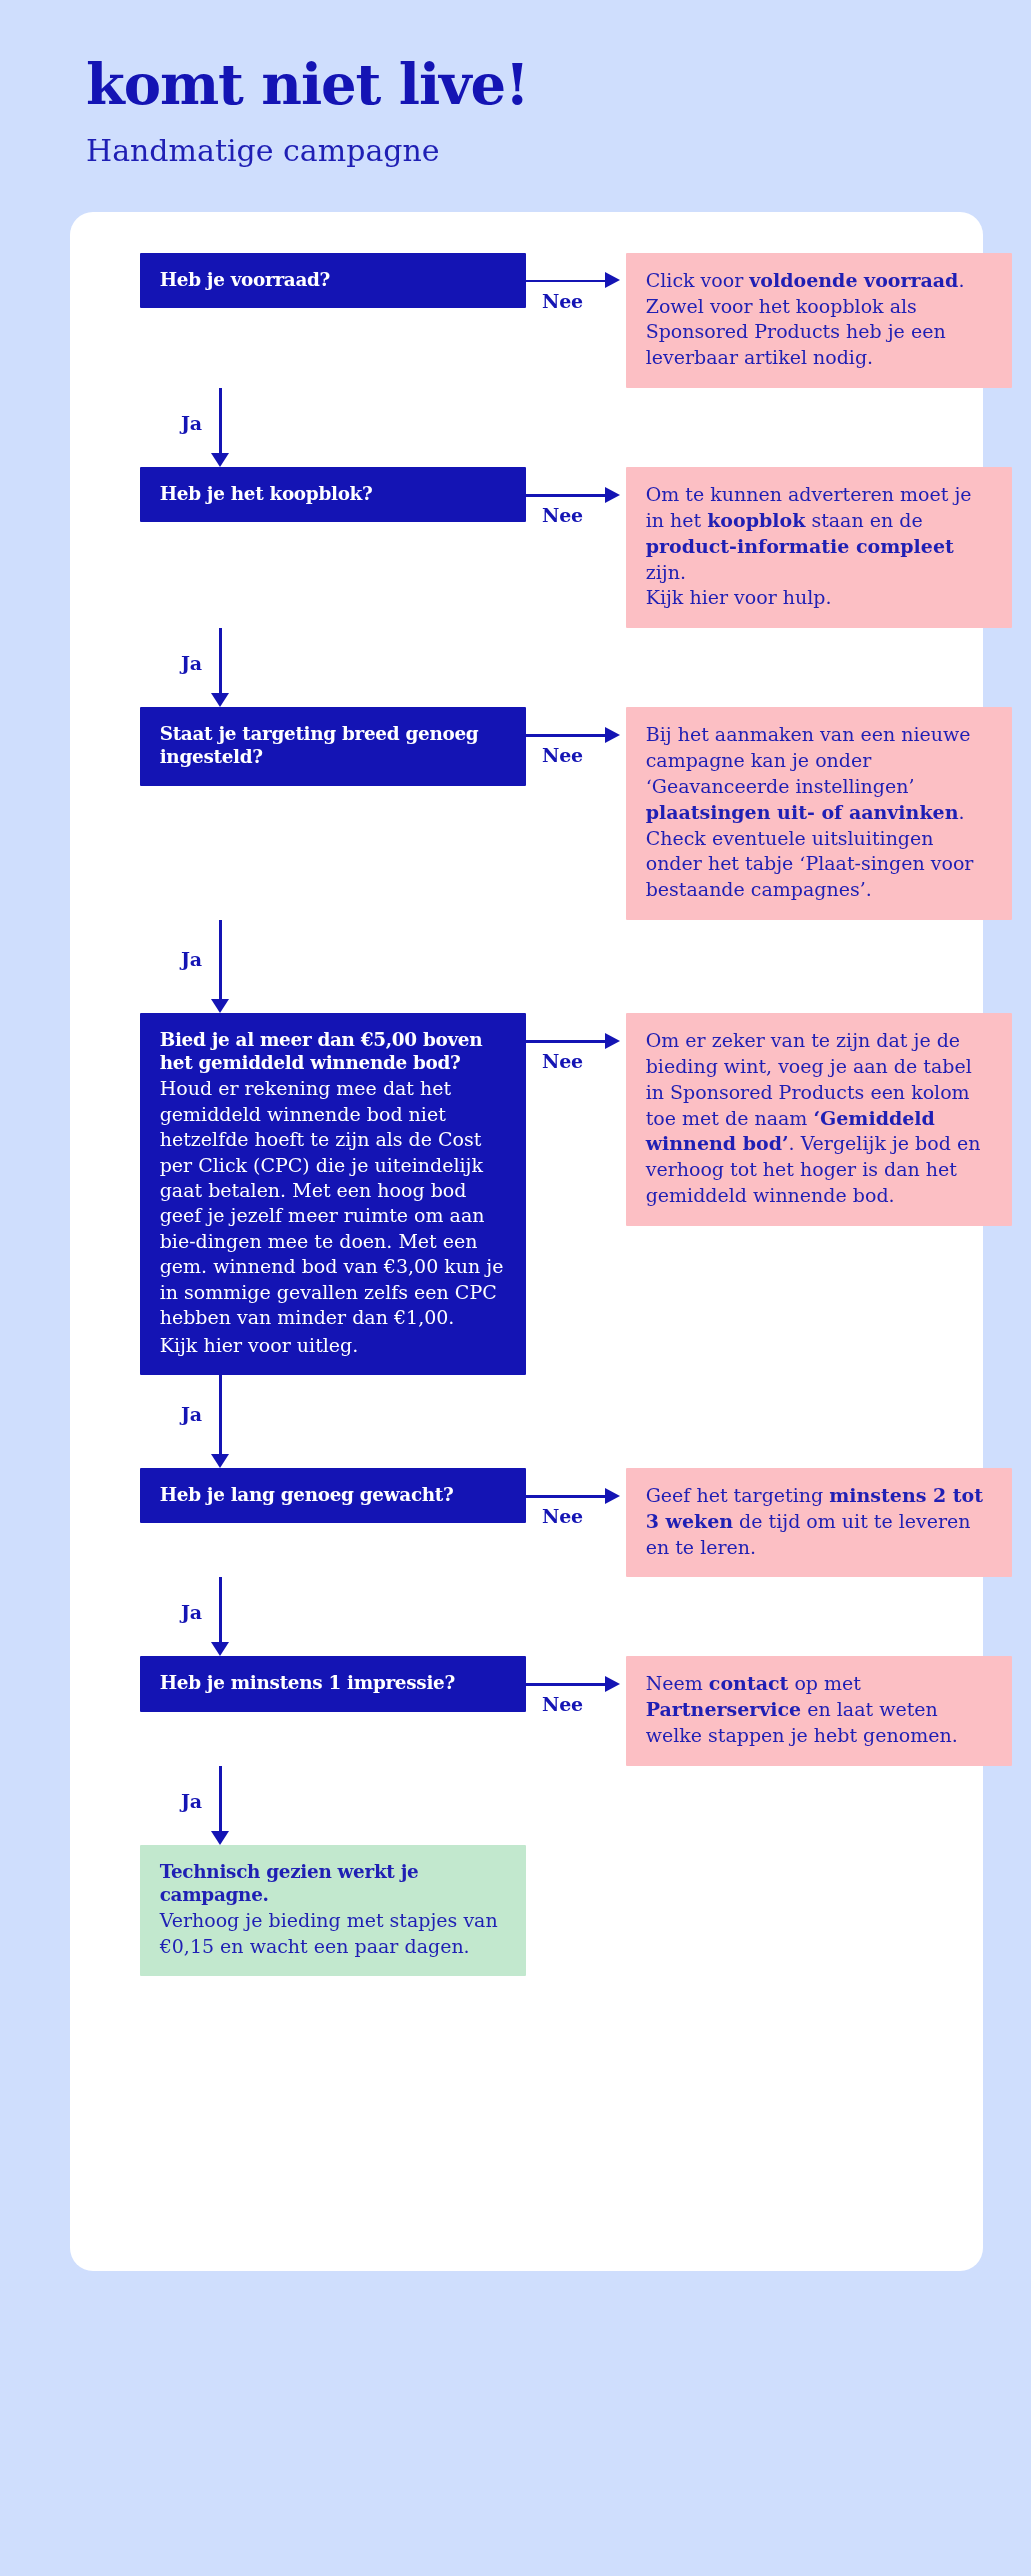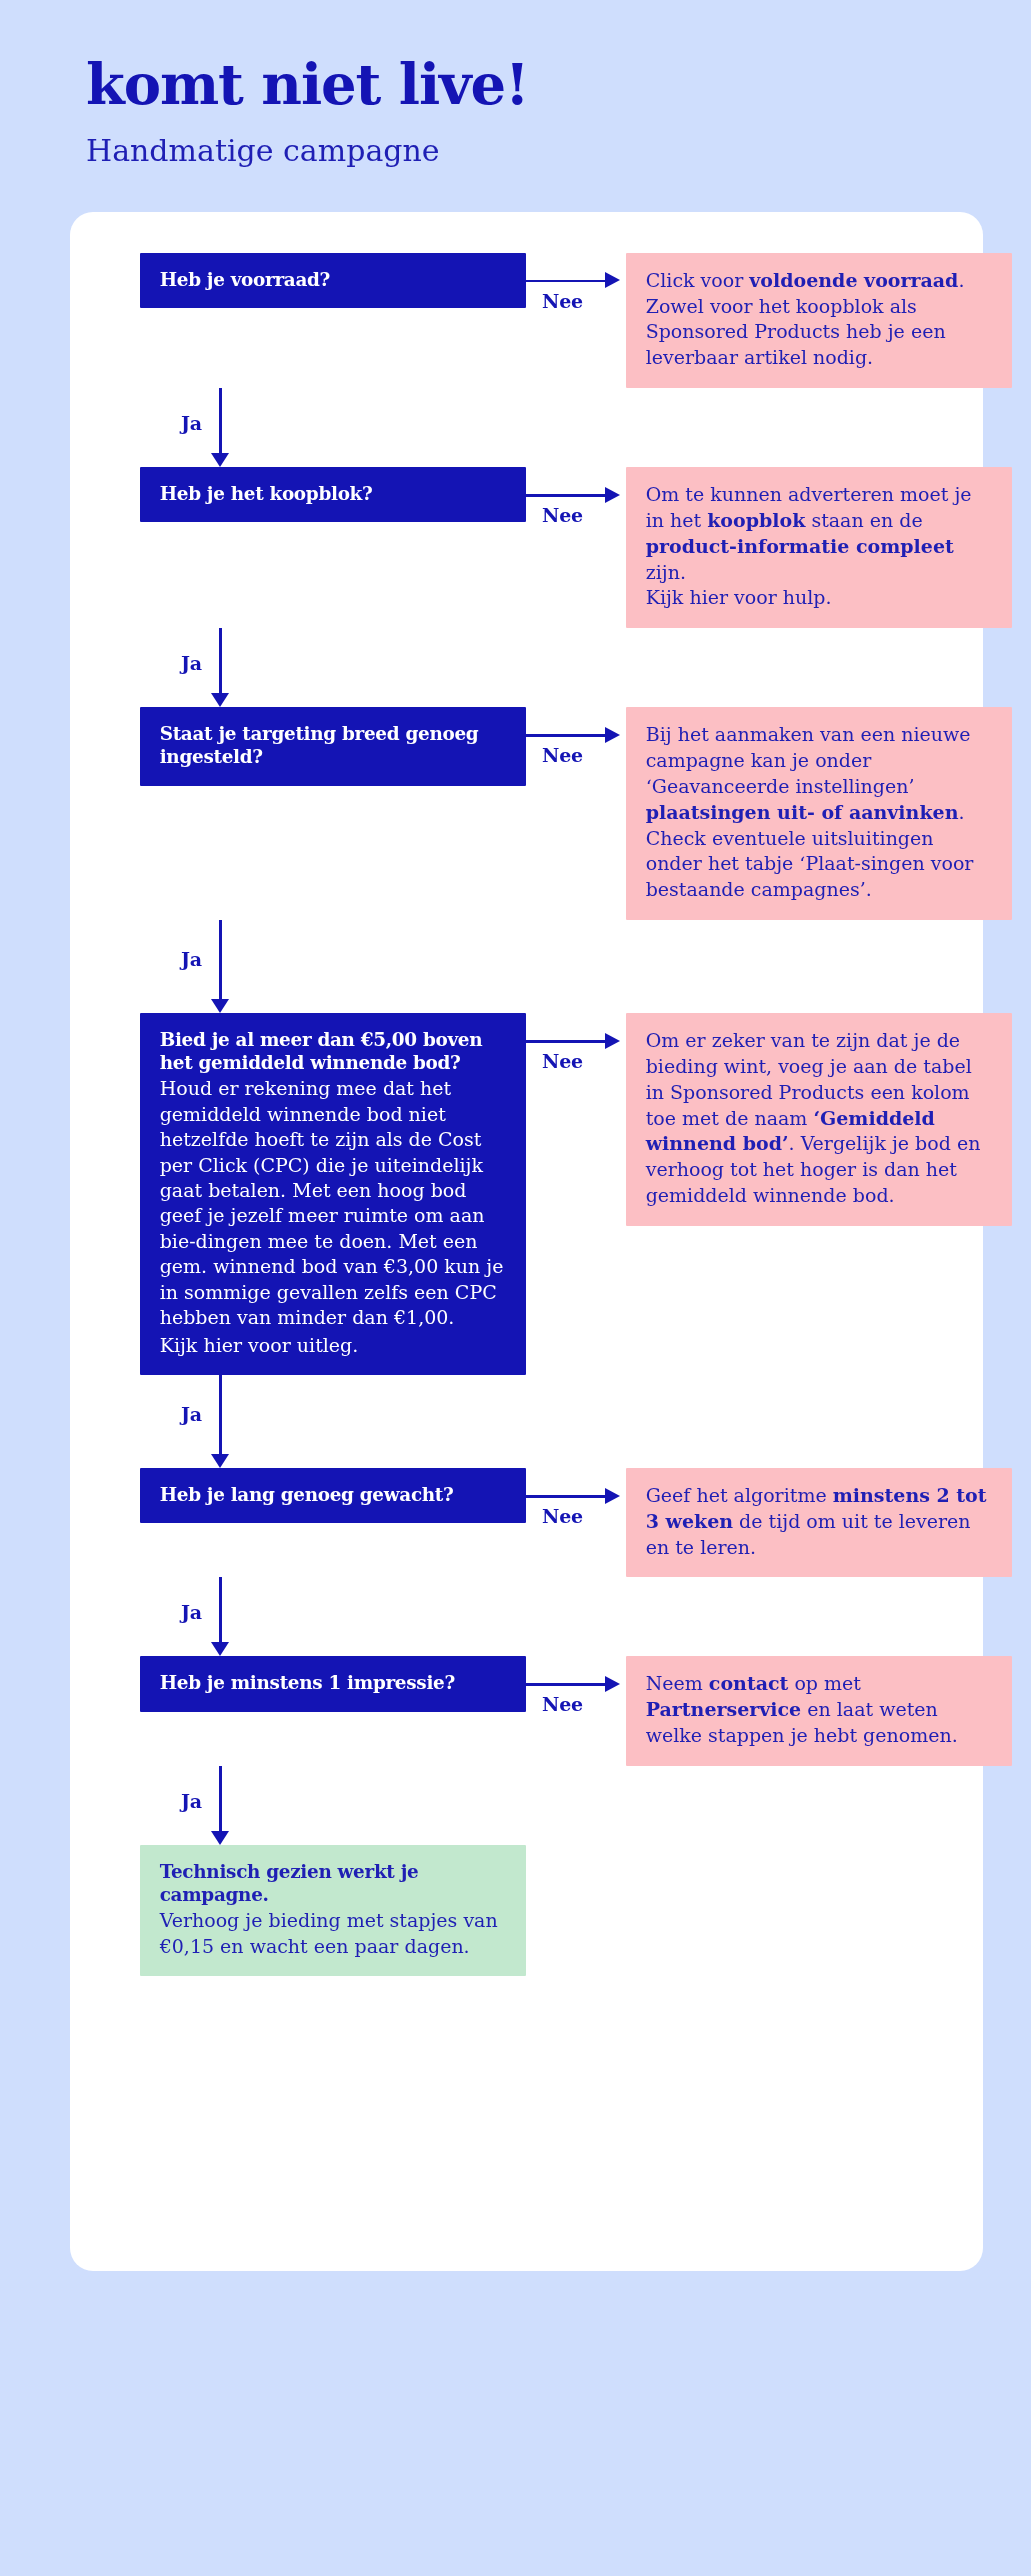--- a/index.html
+++ b/index.html
@@ -269,21 +269,21 @@
     <div class="row">
       <div class="node decision">
         <span class="qtitle">Heb je lang genoeg gewacht?</span>
       </div>
       <div class="nee-connector">
         <span class="hline"></span>
         <span class="harrow"></span>
         <span class="nee-label">Nee</span>
       </div>
       <div class="node result">
-        <span class="rbody"><span>Geef het algoritme </span><b>minstens 2 tot 3 weken</b><span> de tijd om uit te leveren en te leren.</span></span>
+        <span class="rbody"><span>Geef het targeting </span><b>minstens 2 tot 3 weken</b><span> de tijd om uit te leveren en te leren.</span></span>
       </div>
     </div>
     <div class="ja-connector">
       <span class="vline"></span>
       <span class="varrow"></span>
       <span class="ja-label">Ja</span>
     </div>
     <div class="row">
       <div class="node decision">
         <span class="qtitle">Heb je minstens 1 impressie?</span>

